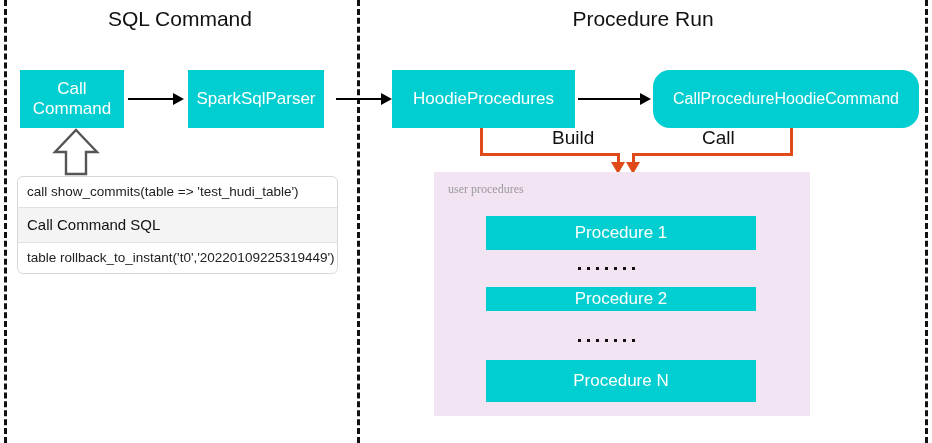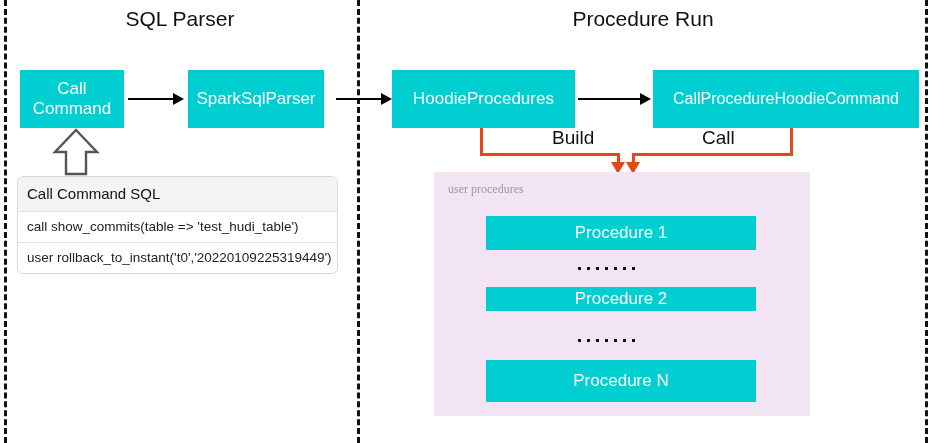--- a/index.html
+++ b/index.html
@@ -12,21 +12,21 @@
 
   
   .section-title{position:absolute;text-align:center;color:#111111;
         font-size:21px;line-height:26px;white-space:nowrap;}
 
   
   .tealbox{position:absolute;background:#00ced1;color:#ffffff;
         display:flex;align-items:center;justify-content:center;
         text-align:center;font-size:17px;line-height:20px;
         box-sizing:border-box;padding:2px 4px;}
-  .tealbox.small{font-size:16px;}
+  .tealbox.small{font-size:16px;border-radius:17px;}
 
   
   .arrow-h{position:absolute;height:2px;background:#000000;}
   .arrow-head-r{position:absolute;width:0;height:0;
         border-top:6px solid transparent;border-bottom:6px solid transparent;
         border-left:11px solid #000000;}
 
   
   .hollow-arrow{position:absolute;}
 
@@ -57,21 +57,21 @@
 </style>
 </head>
 <body>
 
 <div id="stage">
 
   <div class="vsep" style="left:4px;"></div>
   <div class="vsep" style="left:357px;"></div>
   <div class="vsep" style="left:925px;"></div>
 
-  <div class="section-title" style="left:10px;top:6px;width:340px;">SQL Parser</div>
+  <div class="section-title" style="left:10px;top:6px;width:340px;">SQL Command</div>
   <div class="section-title" style="left:365px;top:6px;width:556px;">Procedure Run</div>
 
   <div class="tealbox" style="left:20px;top:70px;width:104px;height:58px;flex-direction:column;">
     <span>Call</span>
     <span>Command</span>
   </div>
 
   <div class="arrow-h" style="left:128px;top:98px;width:45px;"></div>
   <div class="arrow-head-r" style="left:173px;top:93px;"></div>
 
@@ -80,23 +80,23 @@
   <div class="arrow-h" style="left:336px;top:98px;width:45px;"></div>
   <div class="arrow-head-r" style="left:381px;top:93px;"></div>
 
   <div class="hollow-arrow" style="left:52px;top:128px;">
     <svg width="48" height="48" viewBox="0 0 48 48">
       <polygon points="24,2 45,24 34,24 34,46 14,46 14,24 3,24" fill="#ffffff" stroke="#555555" stroke-width="2.4" stroke-linejoin="miter"></polygon>
     </svg>
   </div>
 
   <div class="sqlcard" style="left:17px;top:176px;width:321px;">
+    <div class="row">call show_commits(table =&gt; 'test_hudi_table')</div>
     <div class="row header">Call Command SQL</div>
-    <div class="row">call show_commits(table =&gt; 'test_hudi_table')</div>
-    <div class="row">user rollback_to_instant('t0','20220109225319449')</div>
+    <div class="row">table rollback_to_instant('t0','20220109225319449')</div>
   </div>
 
   <div class="tealbox" style="left:392px;top:70px;width:183px;height:58px;">HoodieProcedures</div>
 
   <div class="arrow-h" style="left:578px;top:98px;width:62px;"></div>
   <div class="arrow-head-r" style="left:640px;top:93px;"></div>
 
   <div class="tealbox small" style="left:653px;top:70px;width:266px;height:58px;">CallProcedureHoodieCommand</div>
 
   <div class="oline" style="left:480px;top:128px;width:3px;height:28px;"></div>

